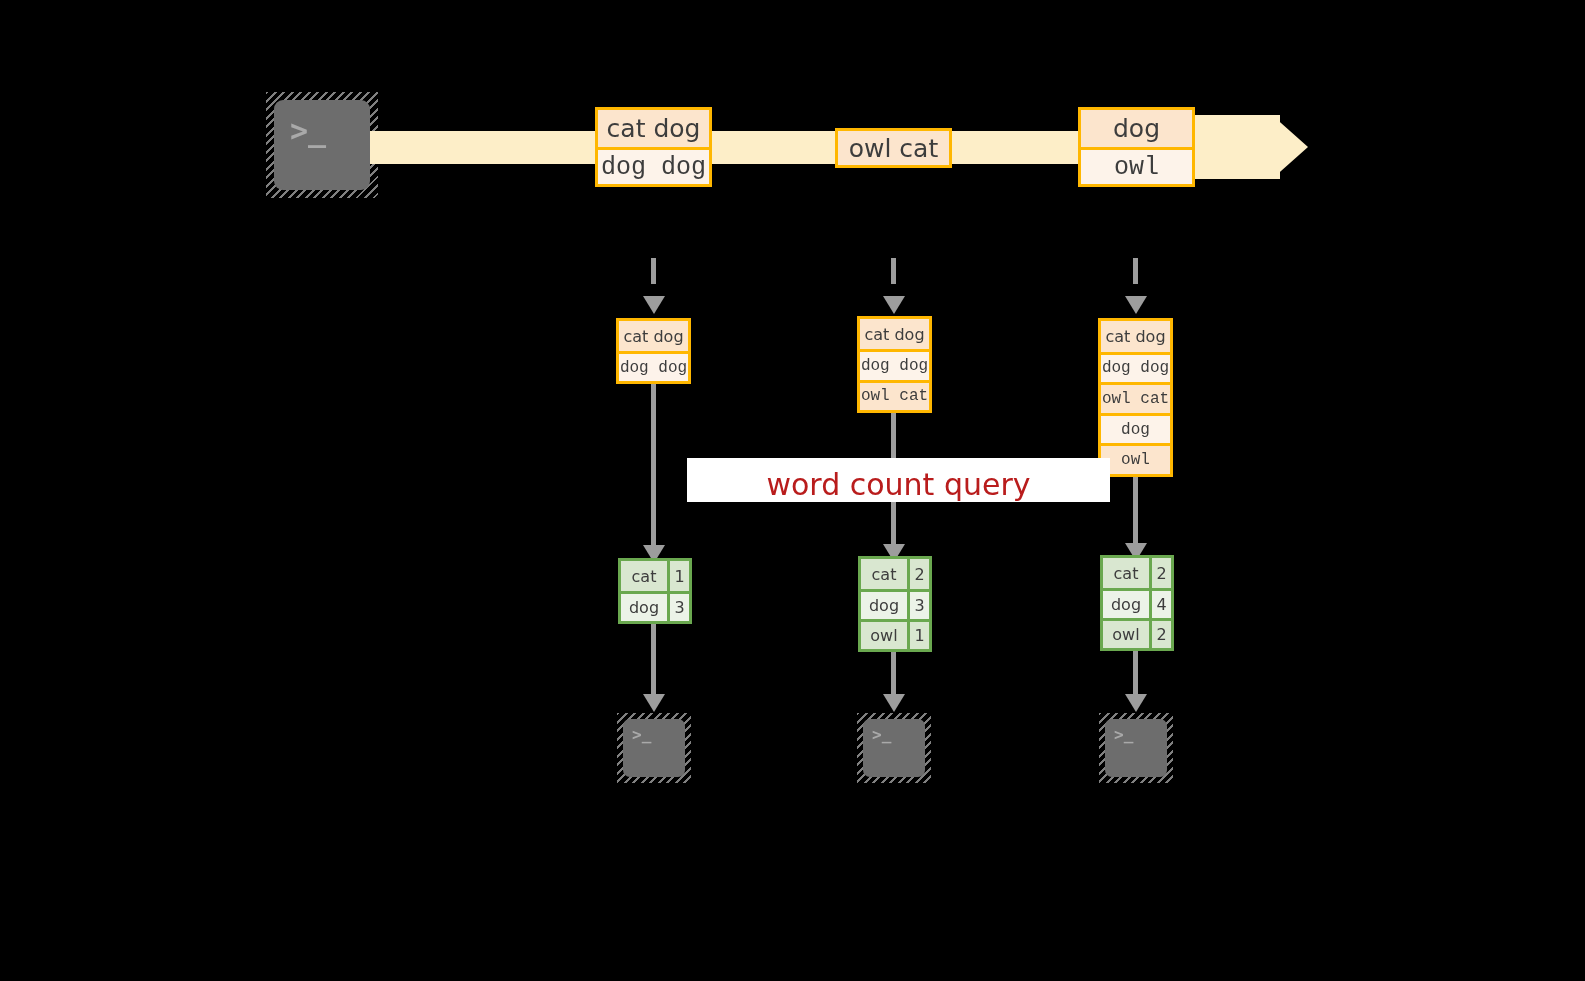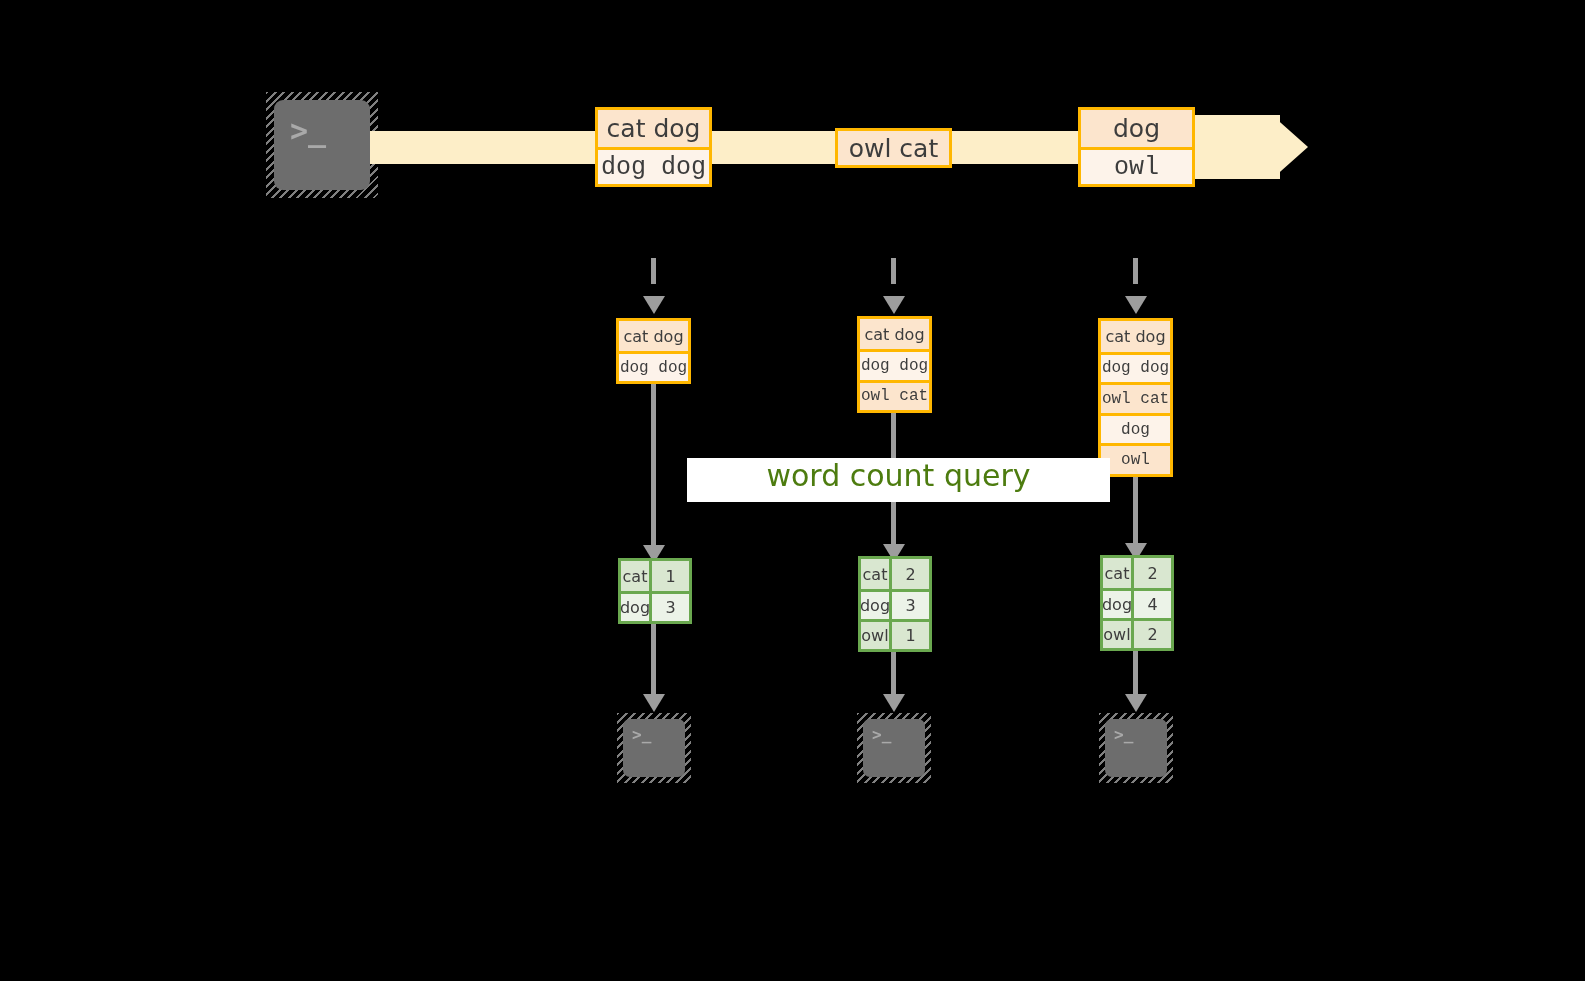--- a/index.html
+++ b/index.html
@@ -110,21 +110,21 @@
     box-sizing:border-box;
     display:flex;flex:1 1 auto;height:27px;
   }
   .res .row + .row{border-top:3px solid var(--green-border);}
   .res .k,.res .v{
     box-sizing:border-box;
     display:flex;align-items:center;justify-content:center;
     font-size:16px;
     background:var(--green-light);
   }
-  .res .k{width:28px;}
+  .res .k{width:46px;}
   .res .v{flex:1 1 auto;border-left:3px solid var(--green-border);}
   .res .row.alt .k,.res .row.alt .v{background:var(--green-dark);}
 
   
   .vline{
     position:absolute;
     width:5px;
     background:var(--gray-arrow);
   }
   .vline.dash{
@@ -137,23 +137,23 @@
     width:0;height:0;
     border-left:11px solid transparent;
     border-right:11px solid transparent;
     border-top:18px solid var(--gray-arrow);
   }
 
   
   .qlabel{
     position:absolute;
     background:#ffffff;
-    display:flex;align-items:flex-start;justify-content:center;
+    display:flex;align-items:flex-end;justify-content:center;
     font-size:30px;
-    color:#4d7c0f;
+    color:#b91c1c;
     white-space:nowrap;
   }
 </style>
 </head>
 <body>
 
 <div id="stage">
 
   <div class="terminal big" style="left:266px;top:92px;width:112px;height:106px;">
     <div class="screen">

